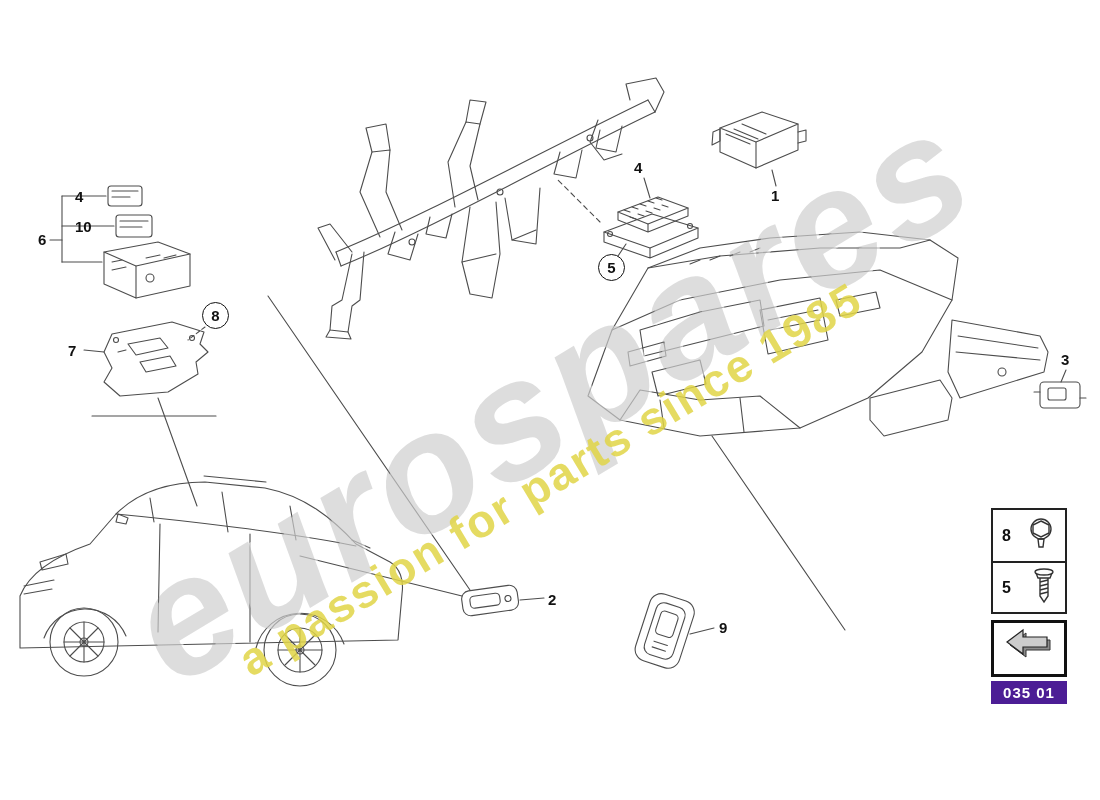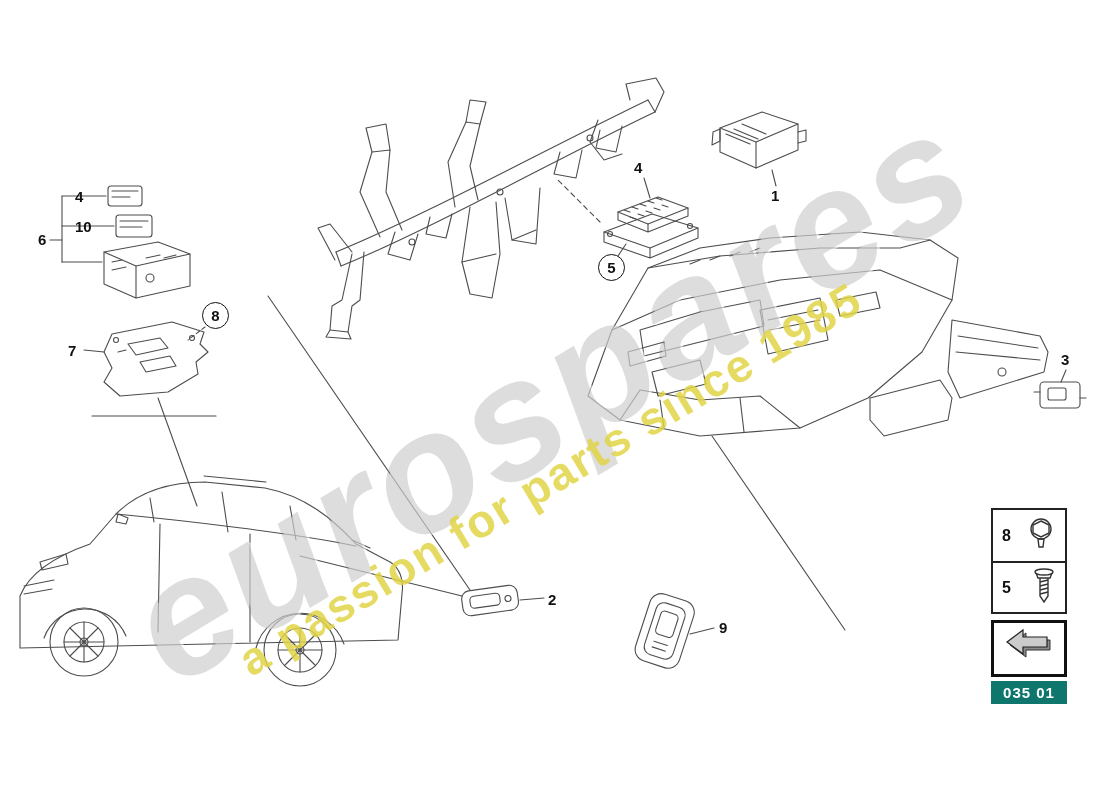--- a/index.html
+++ b/index.html
@@ -43,21 +43,21 @@
   .legend-row + .legend-row { border-top:2px solid #222; }
   .legend-num { font-size:16px; font-weight:bold; color:#111; }
 
   .arrow-box {
     position:absolute; left:991px; top:620px; width:76px; height:57px;
     border:3px solid #111; background:rgba(255,255,255,0.6);
     display:flex; align-items:center; justify-content:center;
   }
   .code-box {
     position:absolute; left:991px; top:681px; width:76px; height:23px;
-    background:#0f766e; color:#fff; font-size:15px; font-weight:bold;
+    background:#4c1d95; color:#fff; font-size:15px; font-weight:bold;
     display:flex; align-items:center; justify-content:center; letter-spacing:1px;
   }
 </style>
 </head>
 <body>
 
 <div class="stage">
 
   <svg class="art" width="1100" height="800" viewBox="0 0 1100 800">
     <g stroke="#4d4d4d" fill="none" stroke-width="1.1" stroke-linejoin="round" stroke-linecap="round">

